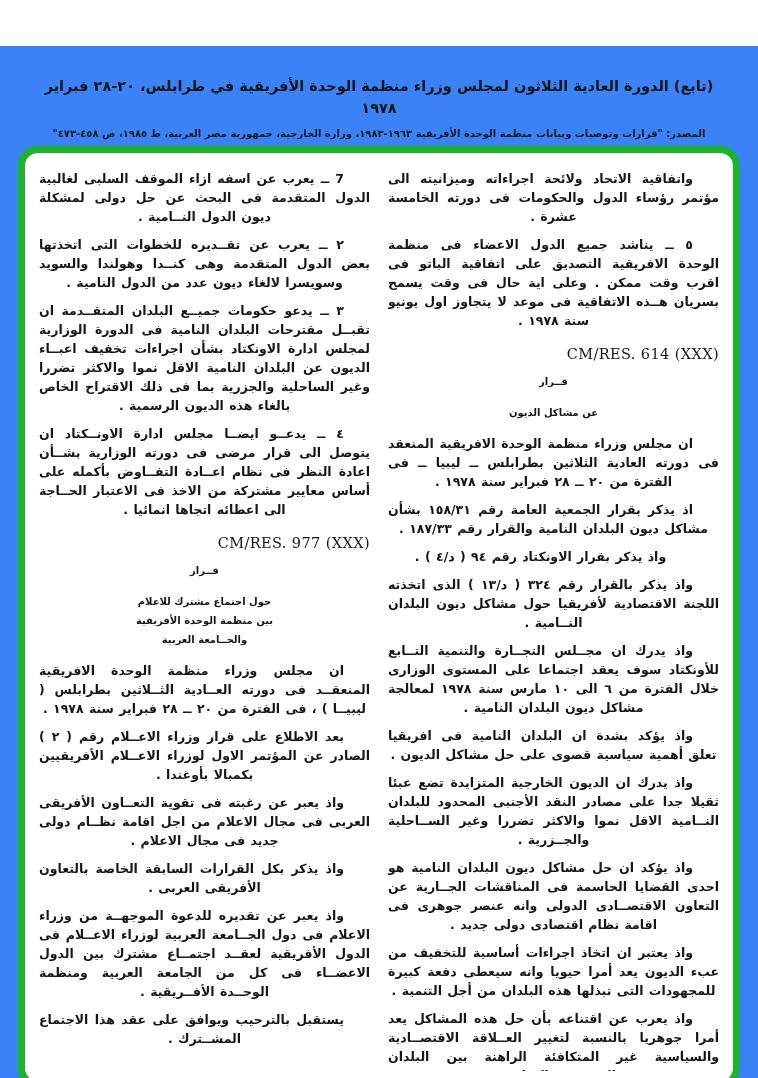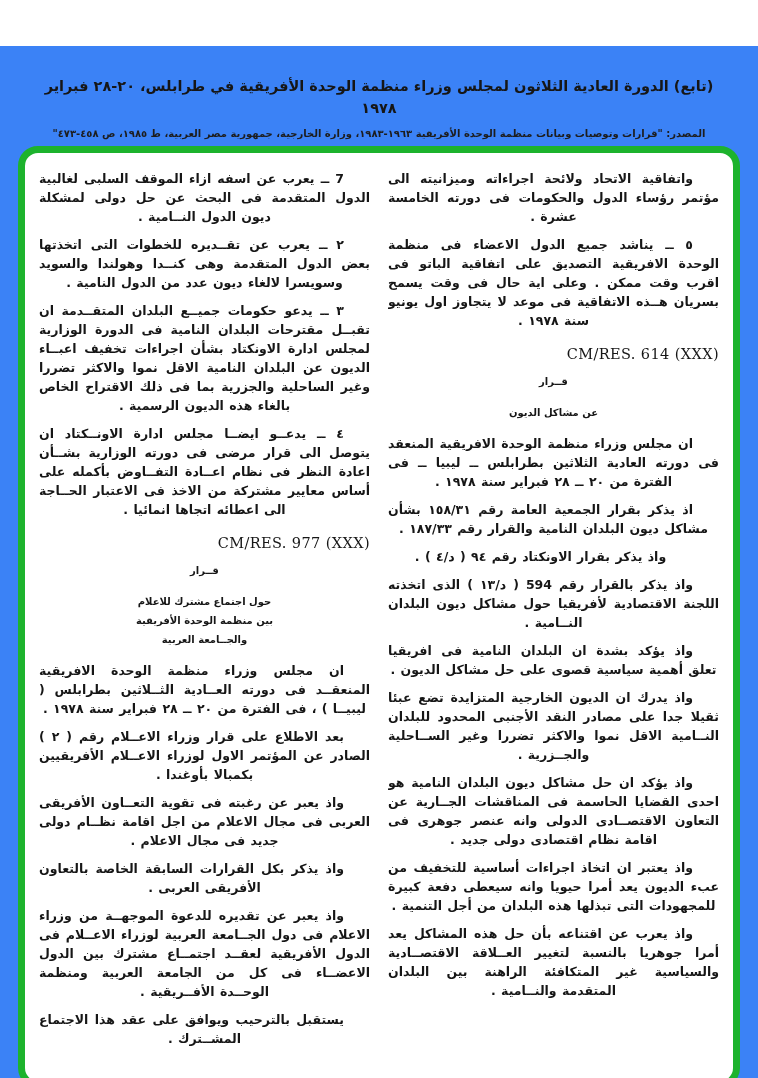--- a/index.html
+++ b/index.html
@@ -111,21 +111,22 @@
   <div class="green-box">
     <div class="column">
         <p class="para">واتفاقية الاتحاد ولائحة اجراءاته وميزانيته الى مؤتمر رؤساء الدول والحكومات فى دورته الخامسة عشرة .</p>
         <p class="para">٥ ــ يناشد جميع الدول الاعضاء فى منظمة الوحدة الافريقية التصديق على اتفاقية الباتو فى اقرب وقت ممكن . وعلى اية حال فى وقت يسمح بسريان هــذه الاتفاقية فى موعد لا يتجاوز اول يونيو سنة ١٩٧٨ .</p>
         <p class="code">CM/RES. 614 (XXX)</p>
         <p class="center">قــرار</p>
         <p class="center">عن مشاكل الديون</p>
         <p class="para">ان مجلس وزراء منظمة الوحدة الافريقية المنعقد فى دورته العادية الثلاثين بطرابلس ــ ليبيا ــ فى الفترة من ٢٠ ــ ٢٨ فبراير سنة ١٩٧٨ .</p>
         <p class="para">اذ يذكر بقرار الجمعية العامة رقم ١٥٨/٣١ بشأن مشاكل ديون البلدان النامية والقرار رقم ١٨٧/٣٣ .</p>
         <p class="para">واذ يذكر بقرار الاونكتاد رقم ٩٤ ( د/٤ ) .</p>
-        <p class="para">واذ يذكر بالقرار رقم 594 ( د/١٣ ) الذى اتخذته اللجنة الاقتصادية لأفريقيا حول مشاكل ديون البلدان النــامية .</p>
+        <p class="para">واذ يذكر بالقرار رقم ٣٢٤ ( د/١٣ ) الذى اتخذته اللجنة الاقتصادية لأفريقيا حول مشاكل ديون البلدان النــامية .</p>
+        <p class="para">واذ يدرك ان مجــلس التجــارة والتنمية التــابع للأونكتاد سوف يعقد اجتماعا على المستوى الوزارى خلال الفترة من ٦ الى ١٠ مارس سنة ١٩٧٨ لمعالجة مشاكل ديون البلدان النامية .</p>
         <p class="para">واذ يؤكد بشدة ان البلدان النامية فى افريقيا تعلق أهمية سياسية قصوى على حل مشاكل الديون .</p>
         <p class="para">واذ يدرك ان الديون الخارجية المتزايدة تضع عبئا ثقيلا جدا على مصادر النقد الأجنبى المحدود للبلدان النــامية الاقل نموا والاكثر تضررا وغير الســاحلية والجــزرية .</p>
         <p class="para">واذ يؤكد ان حل مشاكل ديون البلدان النامية هو احدى القضايا الحاسمة فى المناقشات الجــارية عن التعاون الاقتصــادى الدولى وانه عنصر جوهرى فى اقامة نظام اقتصادى دولى جديد .</p>
         <p class="para">واذ يعتبر ان اتخاذ اجراءات أساسية للتخفيف من عبء الديون يعد أمرا حيويا وانه سيعطى دفعة كبيرة للمجهودات التى تبذلها هذه البلدان من أجل التنمية .</p>
         <p class="para">واذ يعرب عن اقتناعه بأن حل هذه المشاكل يعد أمرا جوهريا بالنسبة لتغيير العــلاقة الاقتصــادية والسياسية غير المتكافئة الراهنة بين البلدان المتقدمة والنــامية .</p>
       </div>
     <div class="column">
         <p class="para">7 ــ يعرب عن اسفه ازاء الموقف السلبى لغالبية الدول المتقدمة فى البحث عن حل دولى لمشكلة ديون الدول النــامية .</p>
         <p class="para">٢ ــ يعرب عن تقــديره للخطوات التى اتخذتها بعض الدول المتقدمة وهى كنــدا وهولندا والسويد وسويسرا لالغاء ديون عدد من الدول النامية .</p>
         <p class="para">٣ ــ يدعو حكومات جميــع البلدان المتقــدمة ان تقبــل مقترحات البلدان النامية فى الدورة الوزارية لمجلس ادارة الاونكتاد بشأن اجراءات تخفيف اعبــاء الديون عن البلدان النامية الاقل نموا والاكثر تضررا وغير الساحلية والجزرية بما فى ذلك الاقتراح الخاص بالغاء هذه الديون الرسمية .</p>

